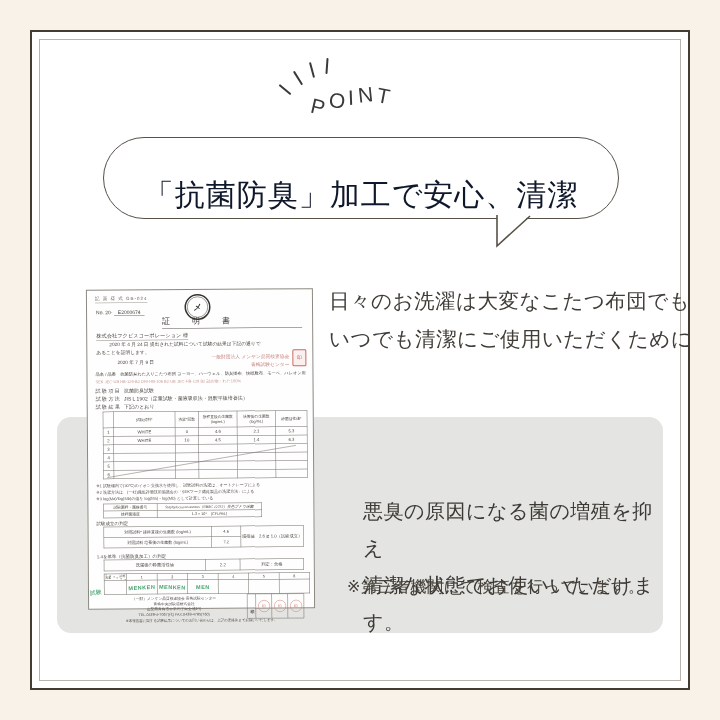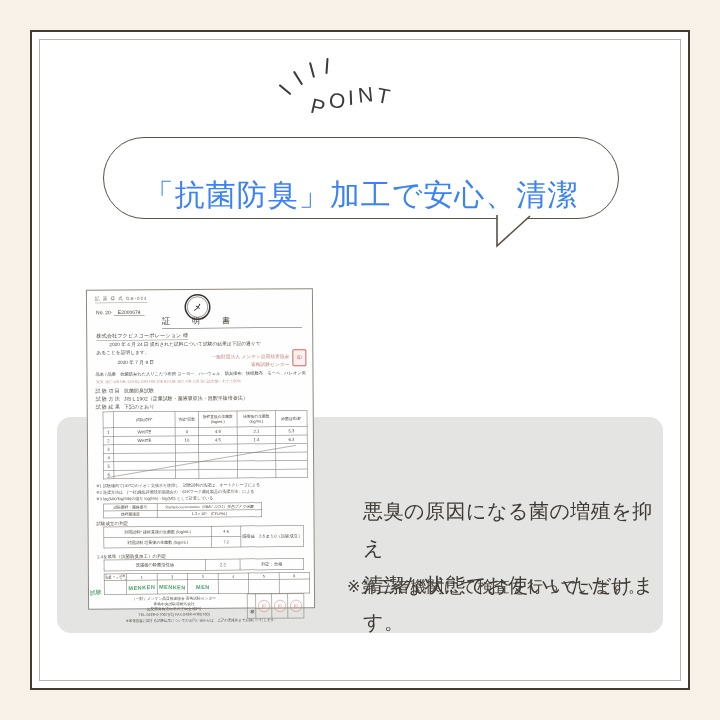--- a/index.html
+++ b/index.html
@@ -12,21 +12,21 @@
   .frame-inner{position:absolute;inset:39px;border:1px solid #b9b5ae;}
 
   
   .point-word{position:absolute;left:311px;top:82px;width:96px;height:40px;}
   .point-word span{position:absolute;font-size:21px;letter-spacing:0;color:#3a3a3a;font-weight:500;}
   .rays div{position:absolute;width:2.2px;background:#3a3a3a;border-radius:2px;}
 
   
   .bubble{position:absolute;left:103px;top:137px;width:514px;height:80px;border:1.6px solid #575148;
           border-radius:42px;background:#fff;display:flex;align-items:center;justify-content:center;}
-  .bubble-title{font-size:30px;letter-spacing:1px;color:#3b82f6;margin-top:34px;}
+  .bubble-title{font-size:30px;letter-spacing:1px;color:#0f172a;margin-top:34px;}
   .bubble-tail{position:absolute;left:495px;top:215px;}
 
   
   .intro{position:absolute;left:329px;top:282px;font-size:20.5px;line-height:37.5px;letter-spacing:.5px;color:#403c37;}
 
   
   .panel{position:absolute;left:57px;top:417px;width:606px;height:216px;background:#e4e4e2;border-radius:14px;}
   .panel-title{position:absolute;left:251px;top:29px;width:355px;text-align:center;
                font-size:25px;font-weight:bold;letter-spacing:1px;color:#33302c;}
   .panel-body{position:absolute;left:306px;top:76px;font-size:20px;line-height:37px;letter-spacing:.5px;color:#3c3935;}
@@ -83,20 +83,22 @@
 
 <div class="bubble">
   <div class="bubble-title">「抗菌防臭」加工で安心、清潔</div>
 </div>
 <svg class="bubble-tail" width="38" height="36" viewBox="0 0 38 36">
   <path d="M2,0 L2,31 L35,0 Z" fill="#ffffff" stroke="none"></path>
   <path d="M2,0 L2,31 L35,1" fill="none" stroke="#575148" stroke-width="1.6"></path>
 </svg>
 
 <div class="intro">
+  <div>日々のお洗濯は大変なこたつ布団でも</div>
+  <div>いつでも清潔にご使用いただくために</div>
 </div>
 
 <div class="panel">
   <div class="panel-body">
     <div>悪臭の原因になる菌の増殖を抑え</div>
     <div>清潔な状態でお使いいただけます。</div>
   </div>
   <div class="panel-note">※第三者機関にて検査を行っています。</div>
 </div>
 

